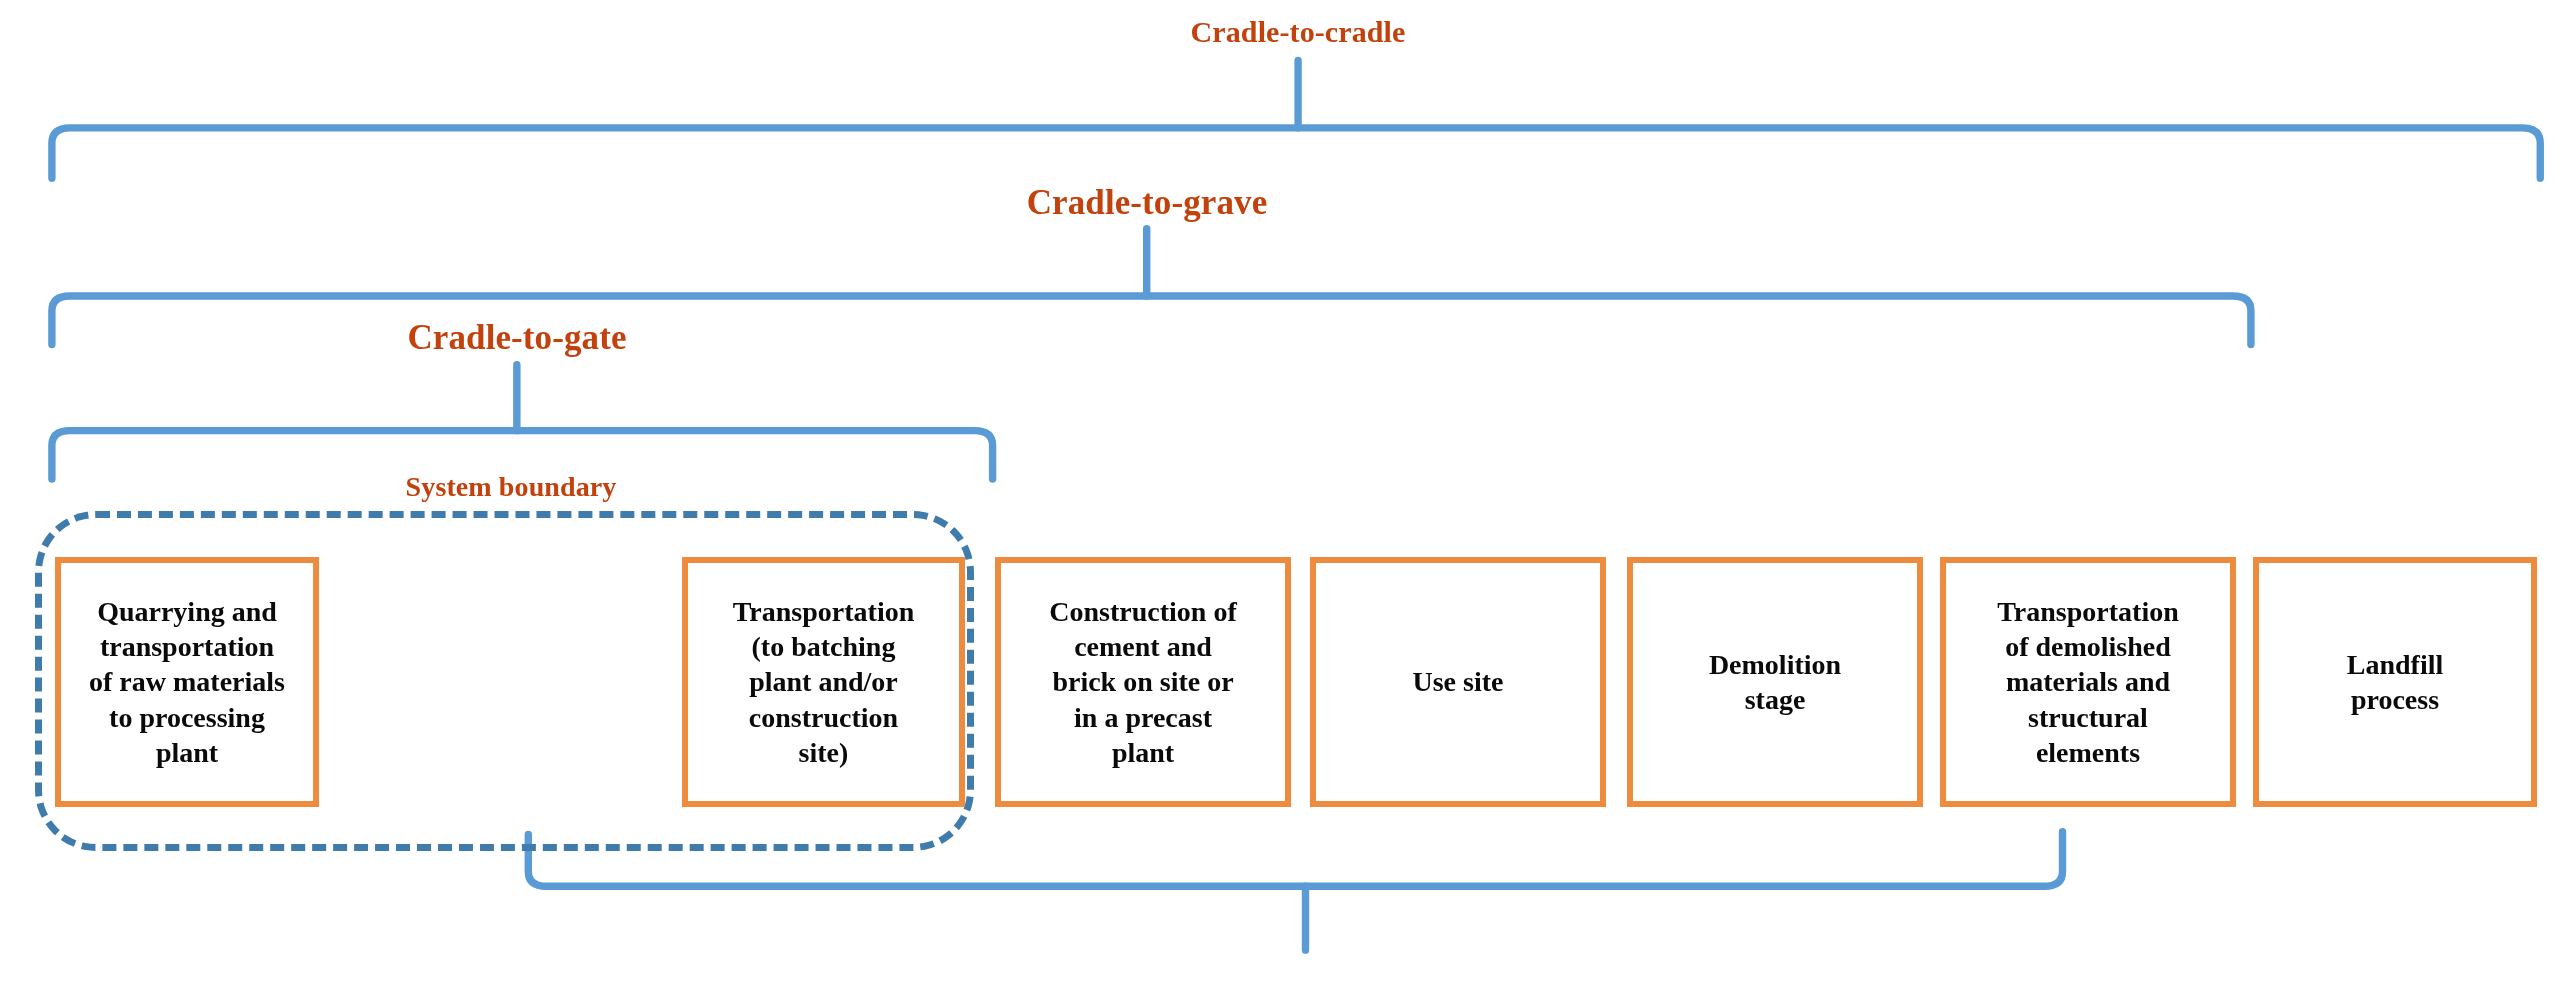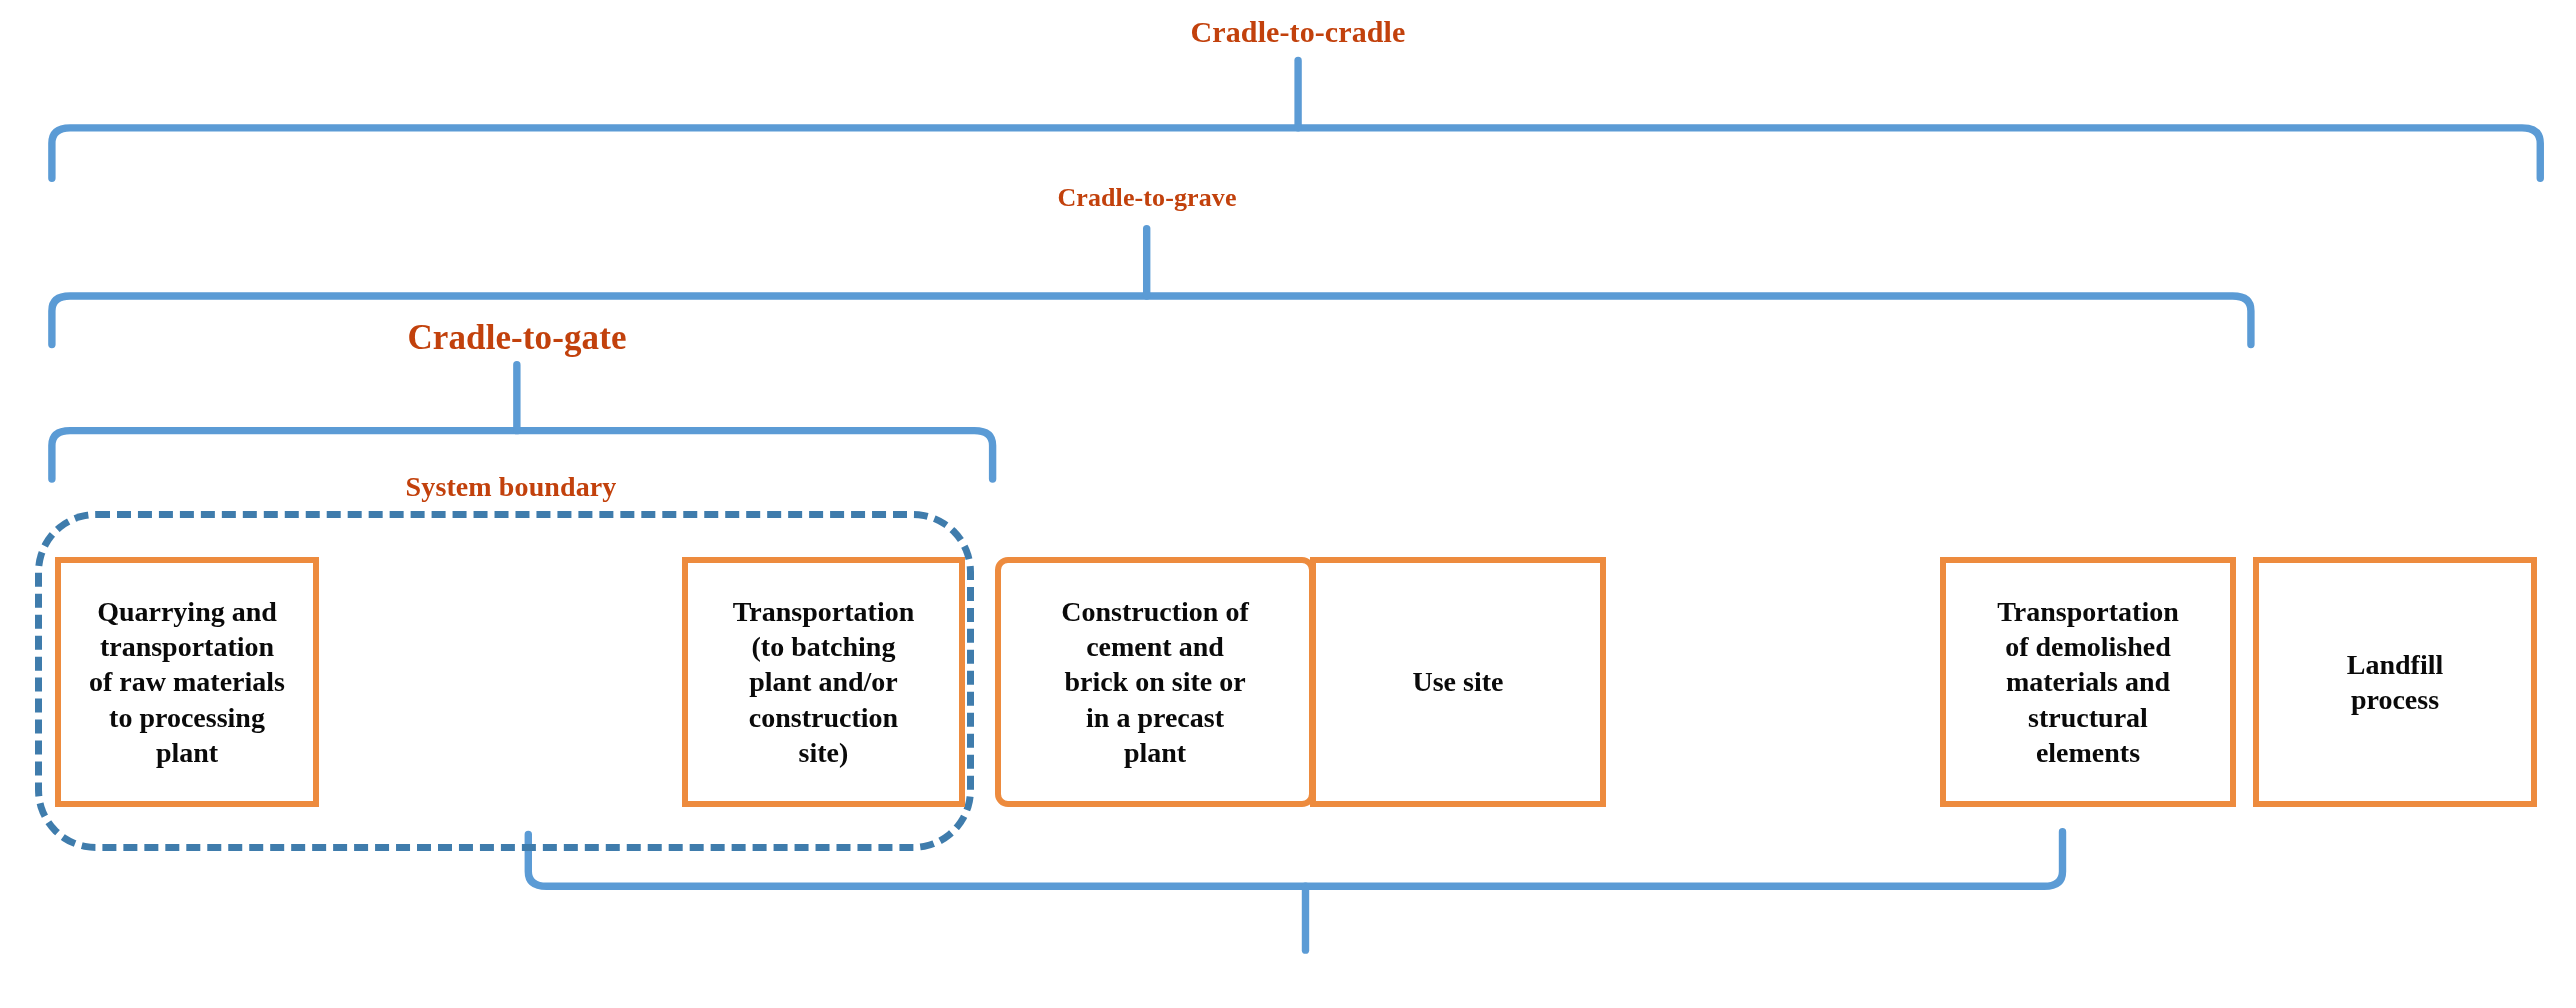--- a/index.html
+++ b/index.html
@@ -28,21 +28,21 @@
   .scope-label {
     position: absolute;
     font-weight: bold;
     color: #c2410c;
     white-space: nowrap;
     text-align: center;
     transform: translateX(-50%);
     letter-spacing: 0.1px;
   }
   #label-cradle-to-cradle { font-size: 30px; left: 1298px; top: 15px; }
-  #label-cradle-to-grave  { font-size: 26px; left: 1147px; top: 183px; }
+  #label-cradle-to-grave  { font-size: 35px; left: 1147px; top: 183px; }
   #label-cradle-to-gate   { font-size: 35px; left: 517px;  top: 318px; }
   #label-system-boundary  { font-size: 28px; left: 511px;  top: 471px; }
   #label-reuse-recycling  { font-size: 30px; left: 1305px; top: 958px; }
 
   
   #system-boundary-outline {
     position: absolute;
     left: 35px;
     top: 511px;
     width: 939px;
@@ -126,32 +126,36 @@
 
 
     <div class="stage-box" style="left:682px; width:283px;">
       <span class="stage-box-label">Transportation
 (to batching
 plant and/or
 construction
 site)</span>
     </div>
 
-    <div class="stage-box" style="left:995px; width:320px;border-radius:13px;">
+    <div class="stage-box" style="left:995px; width:296px;">
       <span class="stage-box-label">Construction of
 cement and
 brick on site or
 in a precast
 plant</span>
     </div>
 
     <div class="stage-box" style="left:1310px; width:296px;">
       <span class="stage-box-label">Use site</span>
     </div>
 
+    <div class="stage-box" style="left:1627px; width:296px;">
+      <span class="stage-box-label">Demolition
+stage</span>
+    </div>
 
     <div class="stage-box" style="left:1940px; width:296px;">
       <span class="stage-box-label">Transportation
 of demolished
 materials and
 structural
 elements</span>
     </div>
 
     <div class="stage-box" style="left:2253px; width:284px;justify-content:center;">

